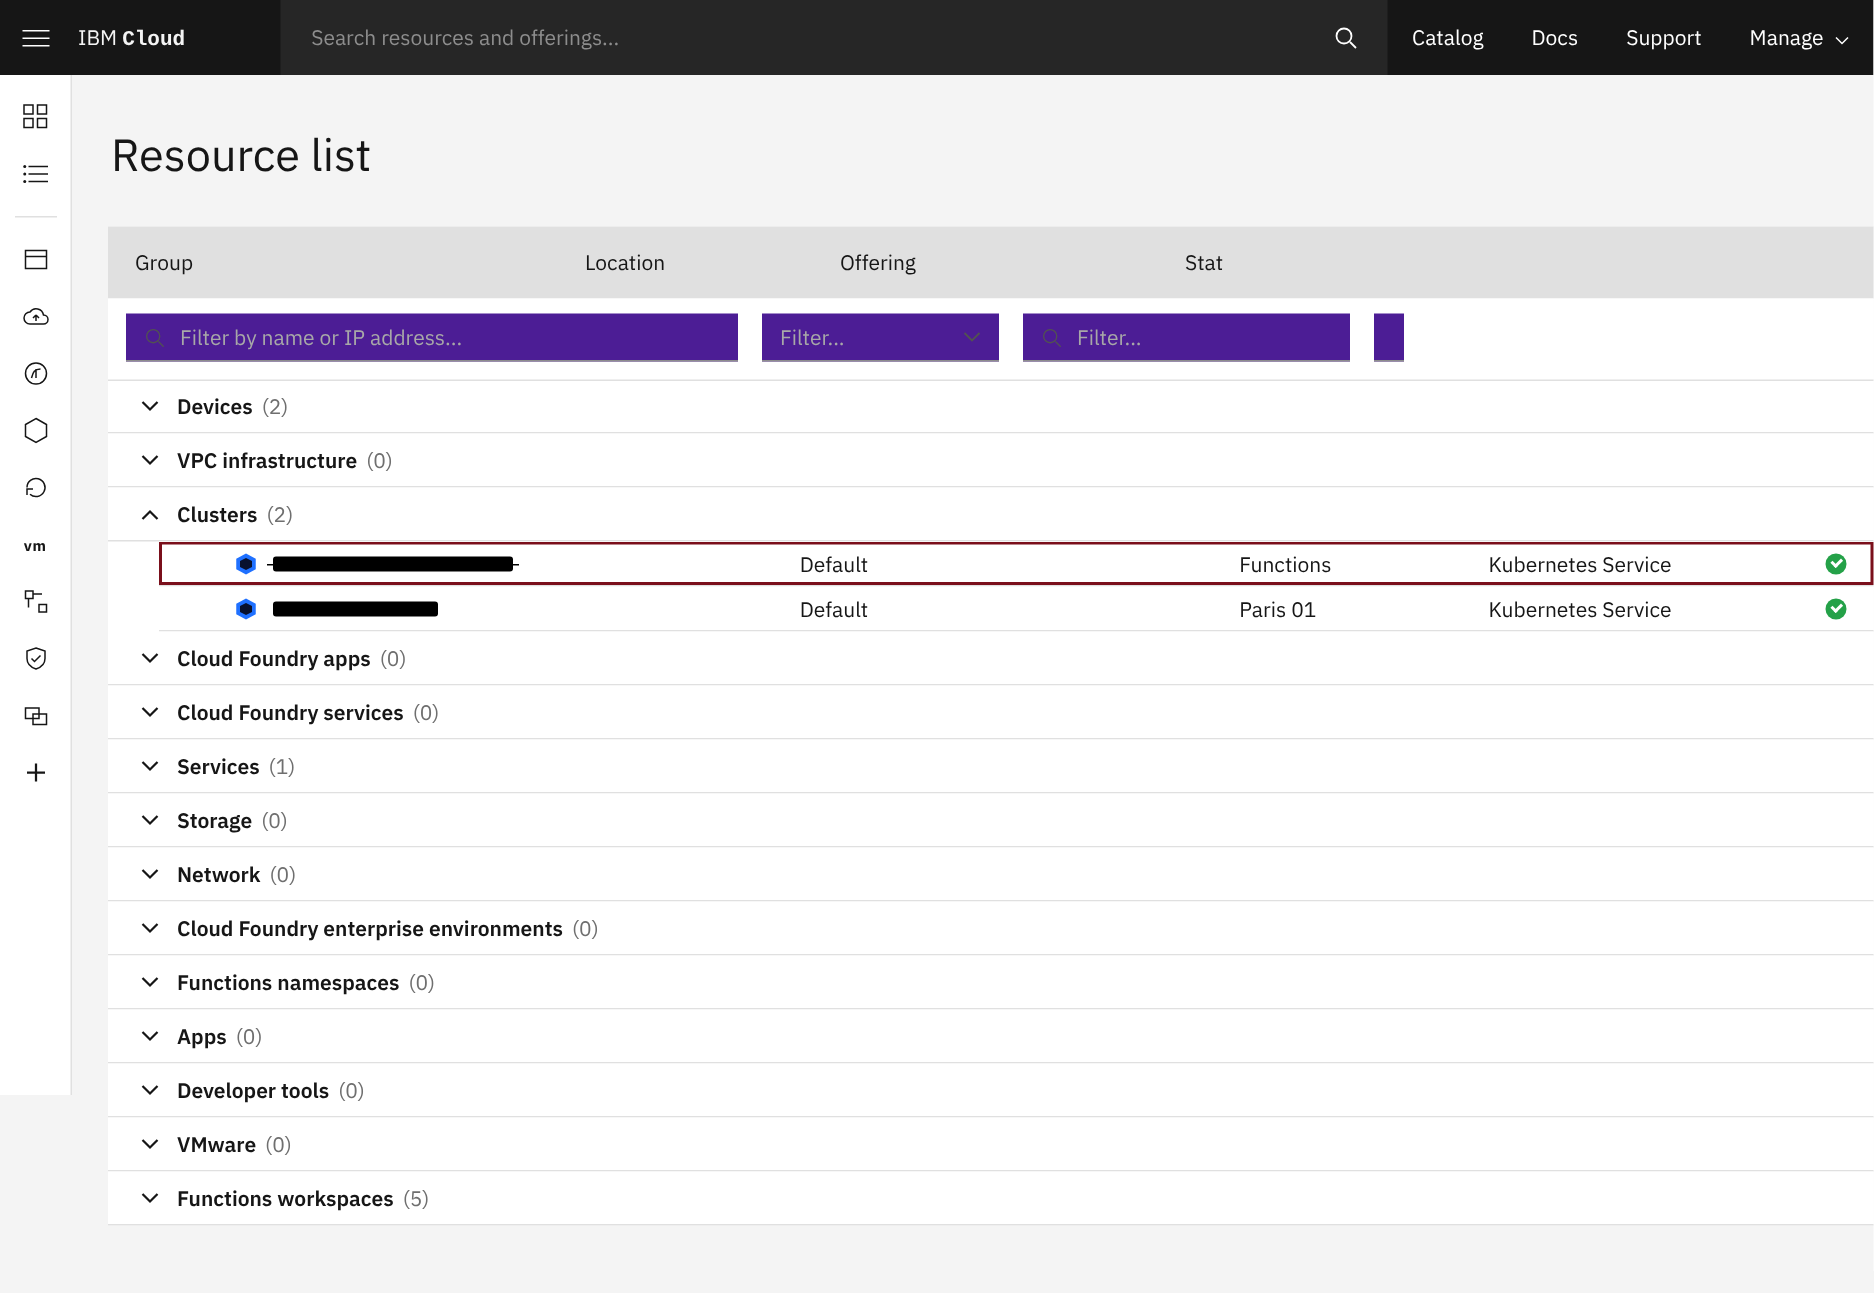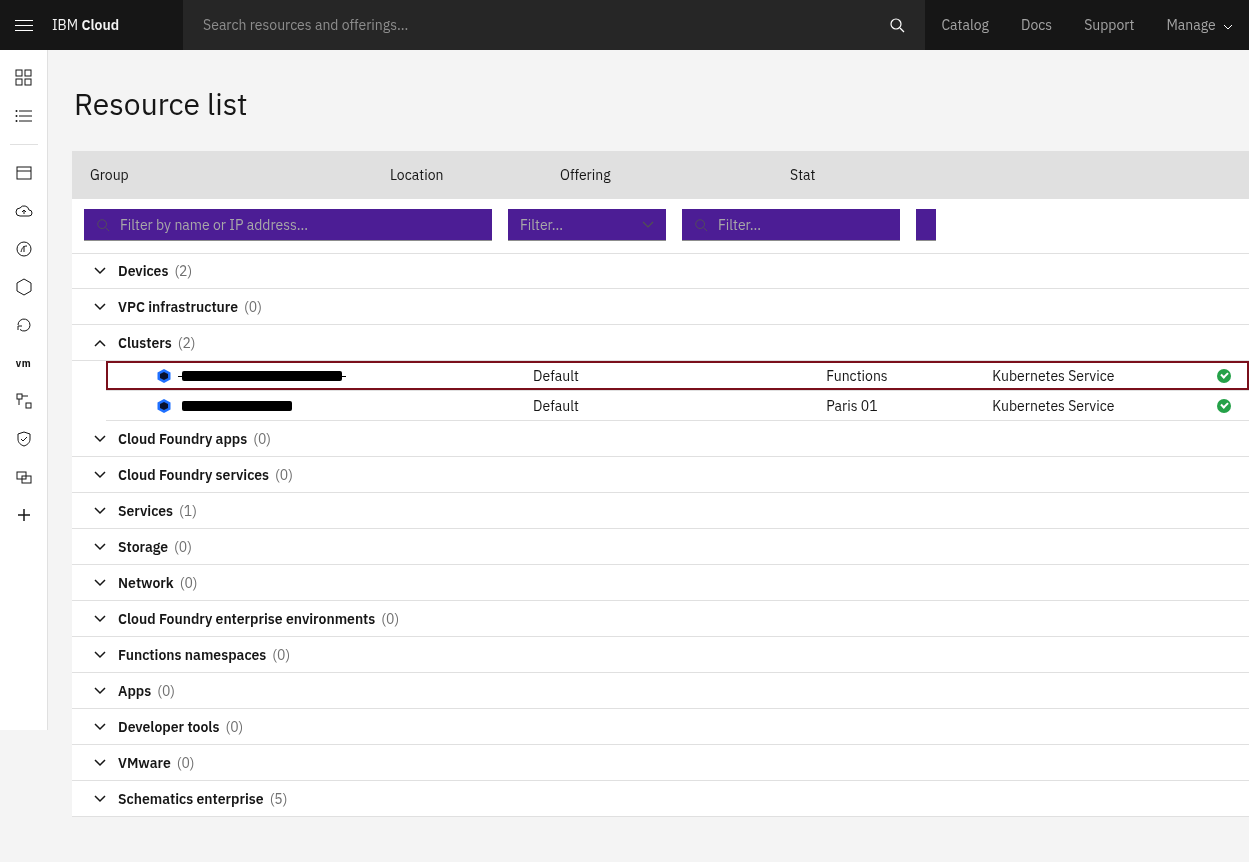--- a/index.html
+++ b/index.html
@@ -5,25 +5,25 @@
   * { box-sizing: border-box; margin: 0; padding: 0; }
   body { font-family: "IBM Plex Sans", "Helvetica Neue", Arial, sans-serif; color:#161616; background:#f4f4f4; font-size:14px; width:1249px; height:862px; overflow:hidden; }
 
   
   .topbar { height:50px; background:#161616; color:#f4f4f4; display:flex; align-items:center; }
   .menu-icon { width:48px; display:flex; align-items:center; justify-content:center; height:50px; cursor:pointer; }
   .menu-icon span, .menu-icon span::before, .menu-icon span::after { display:block; background:#fff; height:1px; width:18px; position:relative; }
   .menu-icon span::before { content:""; position:absolute; top:-5px; }
   .menu-icon span::after  { content:""; position:absolute; top:5px; }
   .logo { margin-left:4px; font-size:14px; }
-  .logo .bold { font-weight:600; }
+  .logo .bold { font-weight:600;font-family:Liberation Mono, monospace; }
   .searchbox { flex:1; margin-left:64px; background:#262626; height:50px; display:flex; align-items:center; padding:0 20px; color:#8d8d8d; }
   .searchbox .mag { margin-left:auto; color:#fff; }
   .topnav { display:flex; align-items:center; height:50px; }
-  .topnav a { color:#a3a3a3; text-decoration:none; padding:0 16px; font-size:14px; }
+  .topnav a { color:#ffffff; text-decoration:none; padding:0 16px; font-size:14px; }
   .topnav a.withchev svg{ margin-left:4px; }
 
   
   .leftrail { position:absolute; top:50px; left:0; width:48px; background:#fff; height:680px; border-right:1px solid #e0e0e0; display:flex; flex-direction:column; align-items:center; padding-top:18px; gap:18px; }
   .leftrail .railicon { width:20px; height:20px; display:flex; align-items:center; justify-content:center; color:#161616; cursor:pointer; }
   .leftrail .divider { width:28px; height:1px; background:#e0e0e0; margin:0; }
   .vm { font-size:10px; font-weight:700; letter-spacing:.5px; }
 
   
   .main { position:absolute; top:50px; left:48px; right:0; padding:24px 0 0 24px; }
@@ -381,18 +381,18 @@
           </span>
           <span class="label">VMware</span>
           <span class="count">(0)</span>
         </div>
         <div class="row">
           <span class="chev">
             <svg width="12" height="8" viewBox="0 0 12 8">
               <path d="M1 1l5 5 5-5" stroke="#161616" fill="none" stroke-width="1.5"></path>
             </svg>
           </span>
-          <span class="label">Schematics enterprise</span>
+          <span class="label">Functions workspaces</span>
           <span class="count">(5)</span>
         </div>
       </div>
   </div>
 </div>
 
 </body></html>

